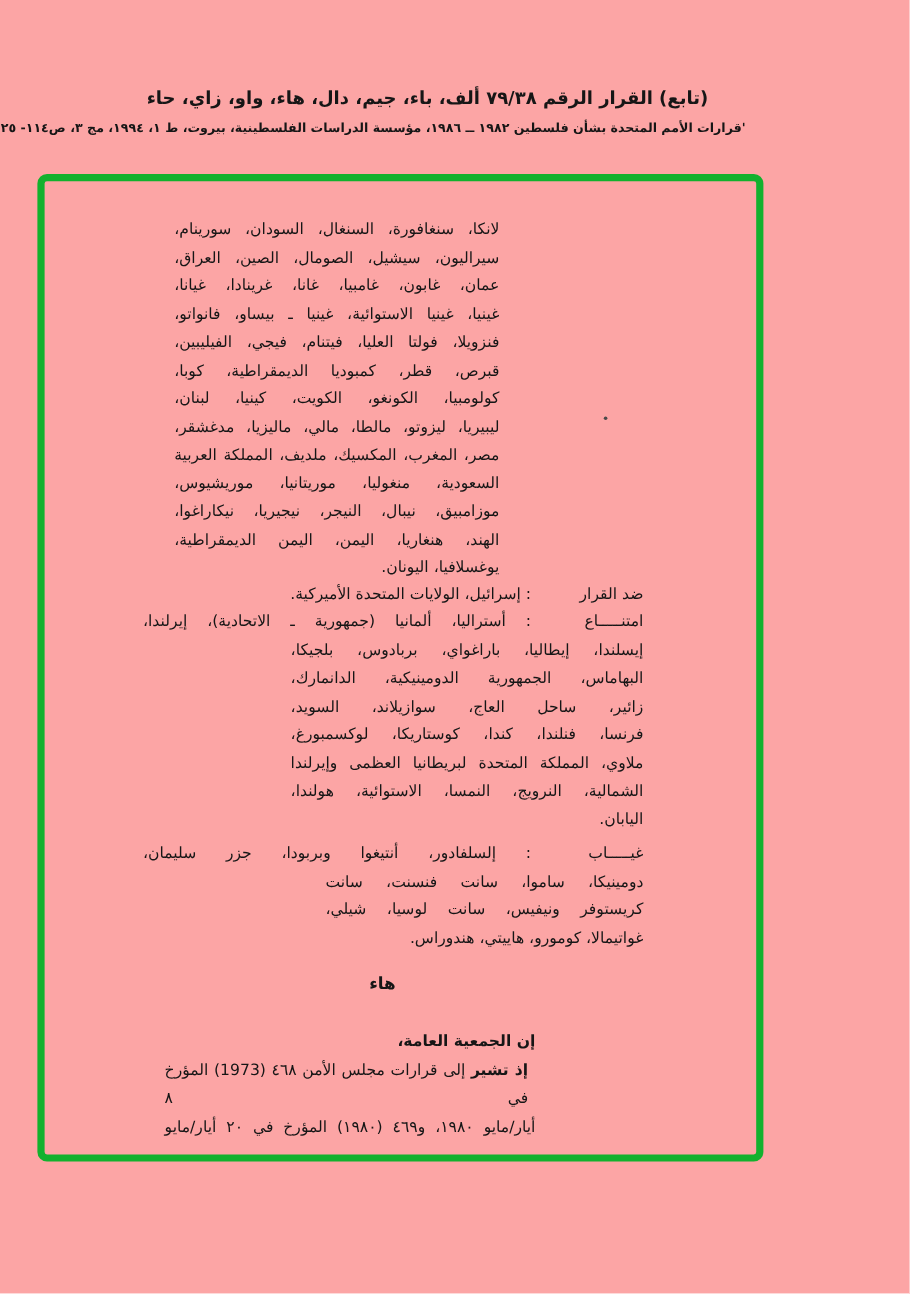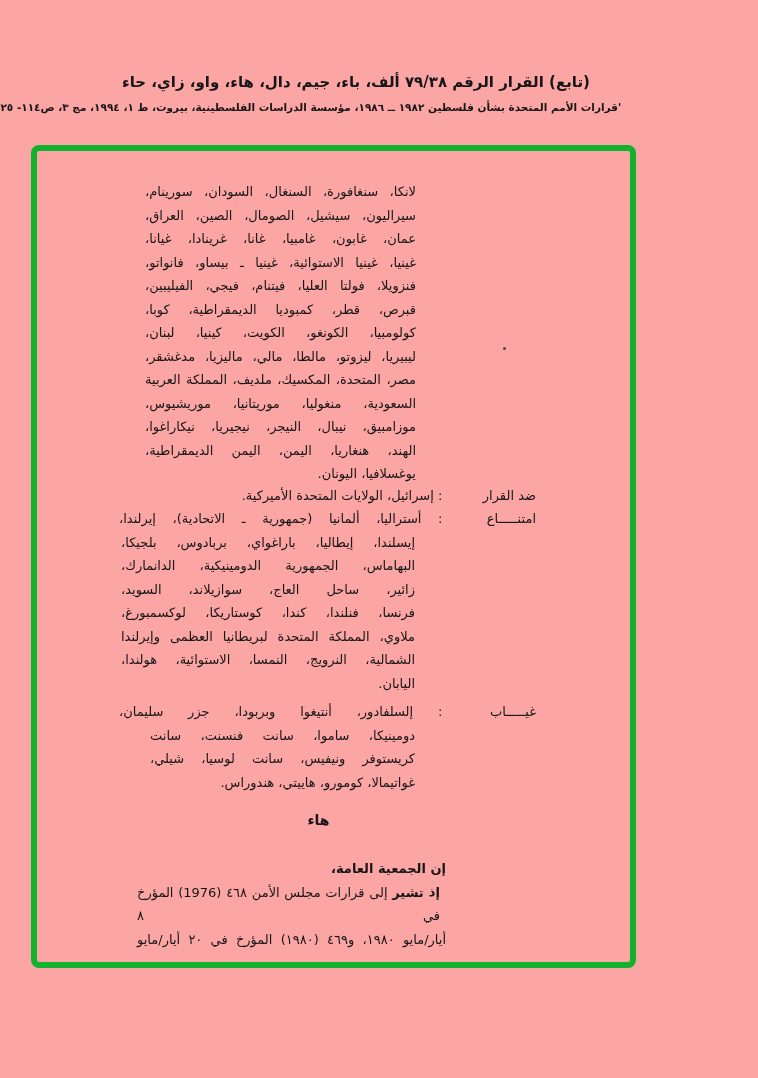--- a/index.html
+++ b/index.html
@@ -16,21 +16,21 @@
   .blockA{position:absolute;left:186px;top:180px;width:271px;}
   .cont-col>div{font-size:13px;line-height:23.5px;text-align:justify;text-align-last:justify;}
   .cont-col>div:last-child{text-align:right;text-align-last:auto;}
   .sec{position:absolute;left:160px;width:417px;}
   .sec0{top:484px;} .sec1{top:507px;} .sec2{top:700px;}
   .sec-first{font-size:13px;line-height:23.5px;}
   .sec-first.j{text-align:justify;text-align-last:justify;}
   .sec-first.noj{text-align:right;}
   .lblwrap{display:inline-flex;justify-content:space-between;width:98px;vertical-align:baseline;}
   .lbl{white-space:nowrap;}
-  .sec .cont-col{margin-right:121px;}
+  .sec .cont-col{}
   .sec1 .cont-col{width:294px;}
   .sec2 .cont-col{width:265px;}
   .heading{position:absolute;left:57px;top:809px;width:605px;text-align:center;
            font-weight:bold;font-size:14px;line-height:23.5px;}
   .para{position:absolute;left:178px;top:857px;width:309px;}
   .para>div{font-size:13px;line-height:23.5px;}
   .para .lead{text-align:right;font-weight:bold;}
   .para .l2{text-align:justify;text-align-last:justify;padding-right:6px;}
   .para .l3{text-align:justify;text-align-last:justify;}
   .b{font-weight:bold;}
@@ -52,21 +52,21 @@
 
   <div class="blockA cont-col">
       <div>لانكا، سنغافورة، السنغال، السودان، سورينام،</div>
       <div>سيراليون، سيشيل، الصومال، الصين، العراق،</div>
       <div>عمان، غابون، غامبيا، غانا، غرينادا، غيانا،</div>
       <div>غينيا، غينيا الاستوائية، غينيا ـ بيساو، فانواتو،</div>
       <div>فنزويلا، فولتا العليا، فيتنام، فيجي، الفيليبين،</div>
       <div>قبرص، قطر، كمبوديا الديمقراطية، كوبا،</div>
       <div>كولومبيا، الكونغو، الكويت، كينيا، لبنان،</div>
       <div>ليبيريا، ليزوتو، مالطا، مالي، ماليزيا، مدغشقر،</div>
-      <div>مصر، المتحدة، المكسيك، ملديف، المملكة العربية</div>
+      <div>مصر، المغرب، المكسيك، ملديف، المملكة العربية</div>
       <div>السعودية، منغوليا، موريتانيا، موريشيوس،</div>
       <div>موزامبيق، نيبال، النيجر، نيجيريا، نيكاراغوا،</div>
       <div>الهند، هنغاريا، اليمن، اليمن الديمقراطية،</div>
       <div>يوغسلافيا، اليونان.</div>
     </div>
 
   <div class="sec sec0">
     <div class="sec-first noj">
       <span class="lblwrap">
           <span class="lbl">ضد القرار</span>
@@ -105,21 +105,21 @@
         <div>كريستوفر ونيفيس، سانت لوسيا، شيلي،</div>
         <div>غواتيمالا، كومورو، هاييتي، هندوراس.</div>
       </div>
   </div>
 
   <div class="heading">هاء</div>
 
   <div class="para">
     <div class="lead">إن الجمعية العامة،</div>
     <div class="l2">
-      <span class="b">إذ تشير</span> <span>إلى قرارات مجلس الأمن ٤٦٨ (1976) المؤرخ في ٨</span>
+      <span class="b">إذ تشير</span> <span>إلى قرارات مجلس الأمن ٤٦٨ (1973) المؤرخ في ٨</span>
     </div>
     <div class="l3">أيار/مايو ١٩٨٠، و٤٦٩ (١٩٨٠) المؤرخ في ٢٠ أيار/مايو</div>
   </div>
 
   <div class="pagenum">١٥</div>
 
   <div class="speck"></div>
 
 </div>
 

